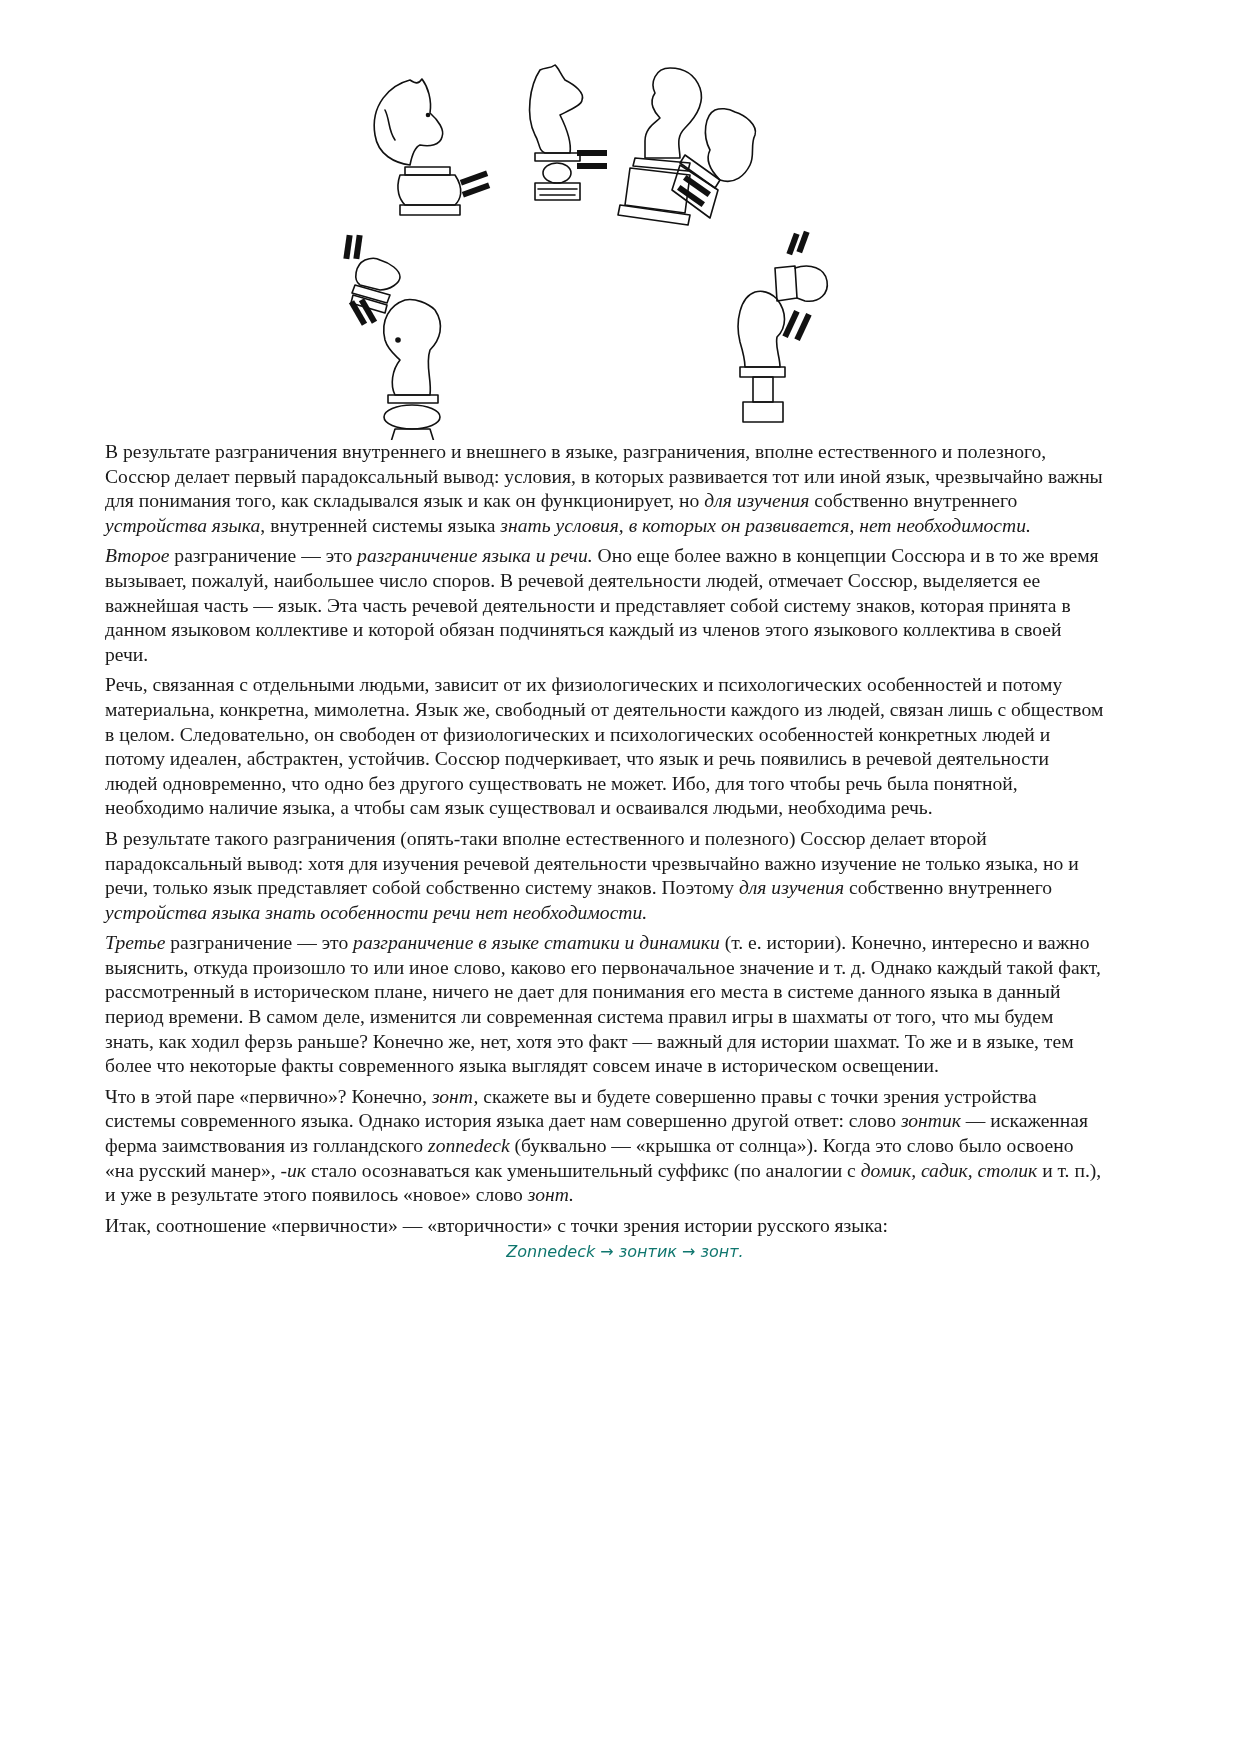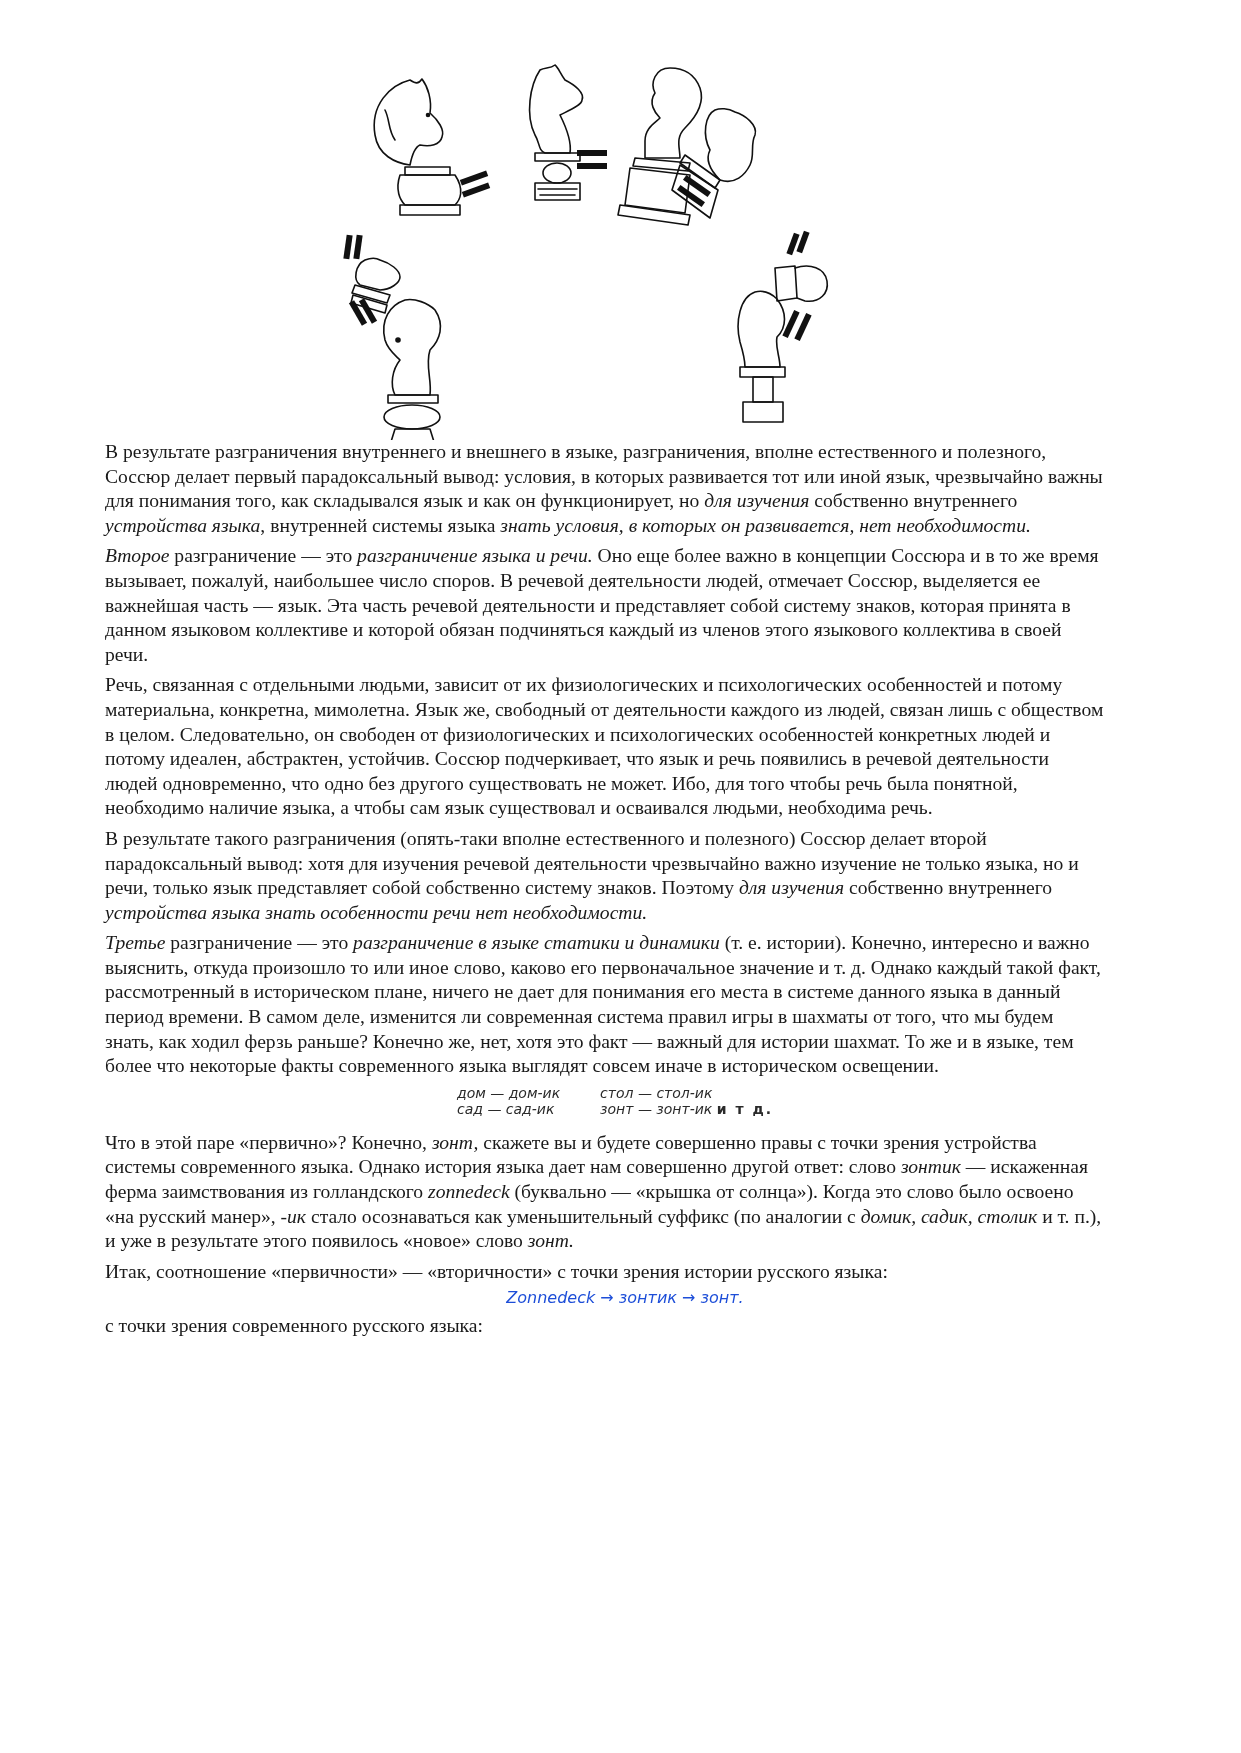--- a/index.html
+++ b/index.html
@@ -48,21 +48,21 @@
       padding-left: 20px;
     }
     .pairs .col { display: flex; flex-direction: column; }
     .pairs .tail { font-style: normal; font-weight: bold; letter-spacing: 2px; }
     .scheme {
       font-family: "DejaVu Sans", sans-serif;
       font-style: italic;
       font-size: 16px;
       text-align: center;
       margin: 2px 0 6px 0;
-      color: #1d4ed8;
+      color: #0f766e;
       line-height: 24px;
     }
     .scheme.s1 { margin-bottom: 4px; padding-left: 40px; }
     .scheme.s2 { margin-top: 6px; margin-bottom: 12px; padding-left: 40px; }
     .eq {
       fill: #111;
     }
   </style>
 </head>
 <body>
@@ -146,29 +146,18 @@
   </svg>
 </div>
 
 <div class="text-body">
   <p class="para"><span>В результате разграничения внутреннего и внешнего в языке, разграничения, вполне естественного и полезного, Соссюр делает первый парадоксальный вывод: условия, в которых развивается тот или иной язык, чрезвычайно важны для понимания того, как складывался язык и как он функционирует, но </span><i>для изучения</i><span> собственно внутреннего </span><i>устройства языка</i><span>, внутренней системы языка </span><i>знать условия, в которых он развивается, нет необходимости.</i></p>
   <p class="para"><i>Второе</i><span> разграничение — это </span><i>разграничение языка и речи.</i><span> Оно еще более важно в концепции Соссюра и в то же время вызывает, пожалуй, наибольшее число споров. В речевой деятельности людей, отмечает Соссюр, выделяется ее важнейшая часть — язык. Эта часть речевой деятельности и представляет собой систему знаков, которая принята в данном языковом коллективе и которой обязан подчиняться каждый из членов этого языкового коллектива в своей речи.</span></p>
   <p class="para"><span>Речь, связанная с отдельными людьми, зависит от их физиологических и психологических особенностей и потому материальна, конкретна, мимолетна. Язык же, свободный от деятельности каждого из людей, связан лишь с обществом в целом. Следовательно, он свободен от физиологических и психологических особенностей конкретных людей и потому идеален, абстрактен, устойчив. Соссюр подчеркивает, что язык и речь появились в речевой деятельности людей одновременно, что одно без другого существовать не может. Ибо, для того чтобы речь была понятной, необходимо наличие языка, а чтобы сам язык существовал и осваивался людьми, необходима речь.</span></p>
   <p class="para"><span>В результате такого разграничения (опять-таки вполне естественного и полезного) Соссюр делает второй парадоксальный вывод: хотя для изучения речевой деятельности чрезвычайно важно изучение не только языка, но и речи, только язык представляет собой собственно систему знаков. Поэтому </span><i>для изучения</i><span> собственно внутреннего </span><i>устройства языка знать особенности речи нет необходимости.</i></p>
   <p class="para"><i>Третье</i><span> разграничение — это </span><i>разграничение в языке статики и динамики</i><span> (т. е. истории). Конечно, интересно и важно выяснить, откуда произошло то или иное слово, каково его первоначальное значение и т. д. Однако каждый такой факт, рассмотренный в историческом плане, ничего не дает для понимания его места в системе данного языка в данный период времени. В самом деле, изменится ли современная система правил игры в шахматы от того, что мы будем знать, как ходил ферзь раньше? Конечно же, нет, хотя это факт — важный для истории шахмат. То же и в языке, тем более что некоторые факты современного языка выглядят совсем иначе в историческом освещении.</span></p>
 
-  <div class="pairs">
-    <div class="col">
-      <span>дом — дом-ик</span>
-      <span>сад — сад-ик</span>
-    </div>
-    <div class="col">
-      <span>стол — стол-ик</span>
-      <span><span>зонт — зонт-ик</span> <span class="tail">и т д.</span></span>
-    </div>
-  </div>
 
   <p class="para"><span>Что в этой паре «первично»? Конечно, </span><i>зонт,</i><span> скажете вы и будете совершенно правы с точки зрения устройства системы современного языка. Однако история языка дает нам совершенно другой ответ: слово </span><i>зонтик</i><span> — искаженная ферма заимствования из голландского </span><i>zonnedeck</i><span> (буквально — «крышка от солнца»). Когда это слово было освоено «на русский манер», </span><i>-ик</i><span> стало осознаваться как уменьшительный суффикс (по аналогии с </span><i>домик, садик, столик</i><span> и т. п.), и уже в результате этого появилось «новое» слово </span><i>зонт.</i></p>
   <p class="para" style="margin-bottom:0"><span>Итак, соотношение «первичности» — «вторичности» с точки зрения истории русского языка:</span></p>
 
   <div class="scheme s1">Zonnedeck → зонтик → зонт.</div>
-  <p class="para" style="margin-bottom:0">с точки зрения современного русского языка:</p>
 </div>
 
 </body></html>

